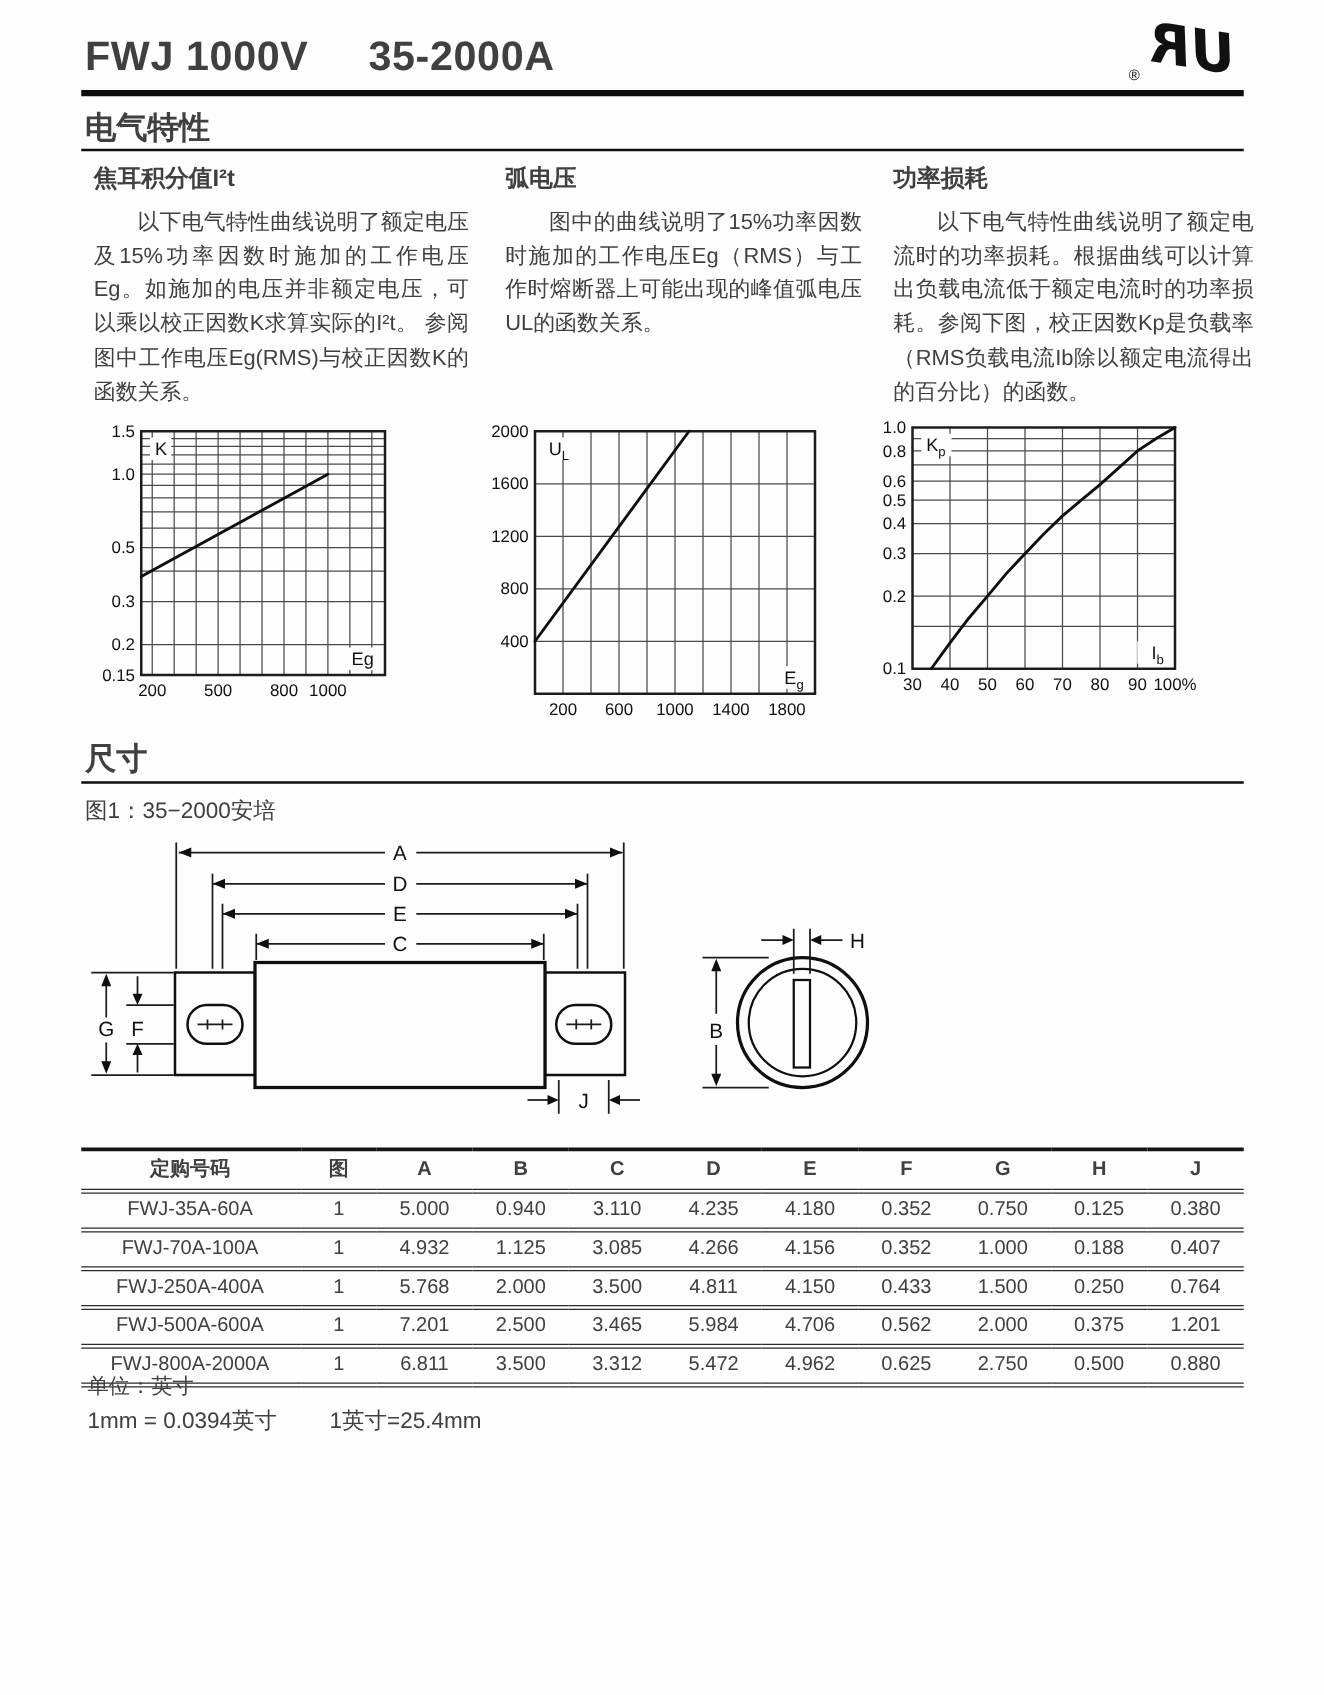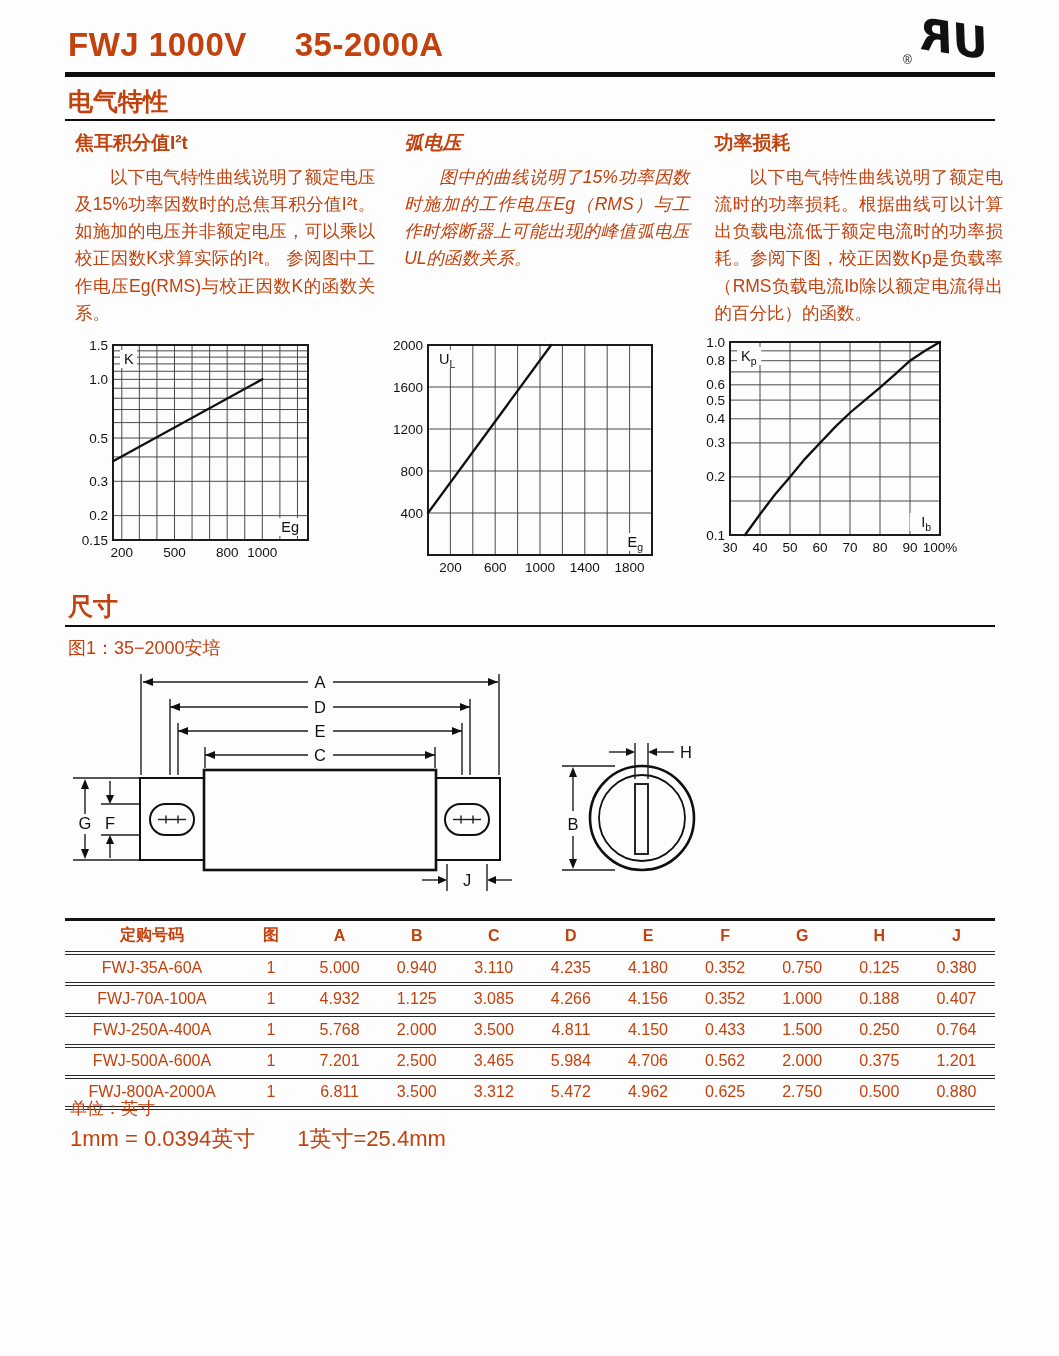--- a/index.html
+++ b/index.html
@@ -1,31 +1,31 @@
 <!DOCTYPE html>
 <html><head>
 <meta charset="utf-8">
 <style>
   html,body{margin:0;padding:0;background:#e8e8e8;}
-  .page{position:relative;width:1059px;height:1356px;background:#fdfdfd;color:#c2410c;
+  .page{position:relative;width:1059px;height:1356px;background:#fdfdfd;color:#404040;
         font-family:"Liberation Sans","DejaVu Sans",sans-serif;margin:0 auto;overflow:hidden;}
   .abs{position:absolute;}
   
   .main-title{left:68px;top:26px;font-size:33px;font-weight:bold;letter-spacing:.5px;}
   .main-title .t2{margin-left:48px;}
   .rule-thick{left:65px;top:72px;width:930px;height:5px;background:#0d0d0d;}
   .sec-title{left:68px;font-size:25px;font-weight:bold;}
   .rule-thin{left:65px;width:930px;height:2px;background:#0d0d0d;}
   
   .cols{left:75px;top:130px;width:928px;display:flex;}
   .col{box-sizing:border-box;}
   .col h3{margin:0 0 8px 0;font-size:19px;}
   .col p{margin:0;font-size:17.5px;line-height:1.55;text-align:justify;text-indent:2em;}
   .col1{width:305px;margin-right:29px;}
-  .col2{width:290px;margin-right:25px;font-style:italic;}
+  .col2{width:290px;margin-right:25px;}
   .col3{width:293px;}
   
   svg text{fill:#111;}
   .grid{stroke:#4a4a4a;stroke-width:1;}
   .frame{fill:none;stroke:#1c1c1c;stroke-width:2;}
   .tick{font-size:13.5px;}
   .clabel{font-size:14.5px;}
   .series{fill:none;stroke:#0f0f0f;stroke-width:2.3;stroke-linecap:round;}
   
   .dim{stroke:#1c1c1c;stroke-width:1.4;fill:none;}
@@ -33,21 +33,21 @@
   .dimlabel{font-size:16.5px;}
   .arrow{fill:#0f0f0f;stroke:none;}
   
   .dim-table{left:65px;top:918px;width:930px;border-collapse:collapse;font-size:16px;}
   .dim-table th,.dim-table td{padding:4px 4px 5px 4px;text-align:center;}
   .dim-table th{border-top:3px solid #151515;}
   .dim-table tr{border-bottom:4px double #2a2a2a;}
   .dim-table .cleft{text-align:center;padding-left:2px;}
   
   .foot1{left:70px;top:1097px;font-size:17px;}
-  .foot2{left:70px;top:1124px;font-size:22px;}
+  .foot2{left:70px;top:1124px;font-size:18px;}
   .foot2 .conv2{margin-left:42px;}
   .caption{left:68px;top:636px;font-size:18px;}
 </style>
 </head>
 <body>
 
 <div class="page">
 
   <div class="abs main-title">
     <span>FWJ 1000V</span><span class="t2">35-2000A</span>
@@ -59,21 +59,21 @@
     <text x="8" y="58" style="font-size:12px">®</text>
   </svg>
   <div class="abs rule-thick"></div>
 
   <div class="abs sec-title" style="top:85px;">电气特性</div>
   <div class="abs rule-thin" style="top:119px;"></div>
 
   <div class="abs cols">
     <div class="col col1">
       <h3>焦耳积分值I²t</h3>
-      <p>以下电气特性曲线说明了额定电压及15%功率因数时的总焦耳积分值I²t。如施加的电压并非额定电压，可以乘以校正因数K求算实际的I²t。 参阅图中工作电压Eg(RMS)与校正因数K的函数关系。</p>
+      <p>以下电气特性曲线说明了额定电压及15%功率因数时施加的工作电压Eg。如施加的电压并非额定电压，可以乘以校正因数K求算实际的I²t。 参阅图中工作电压Eg(RMS)与校正因数K的函数关系。</p>
     </div>
     <div class="col col2">
       <h3>弧电压</h3>
       <p>图中的曲线说明了15%功率因数时施加的工作电压Eg（RMS）与工作时熔断器上可能出现的峰值弧电压UL的函数关系。</p>
     </div>
     <div class="col col3">
       <h3>功率损耗</h3>
       <p>以下电气特性曲线说明了额定电流时的功率损耗。根据曲线可以计算出负载电流低于额定电流时的功率损耗。参阅下图，校正因数Kp是负载率（RMS负载电流Ib除以额定电流得出的百分比）的函数。</p>
     </div>
   </div>

